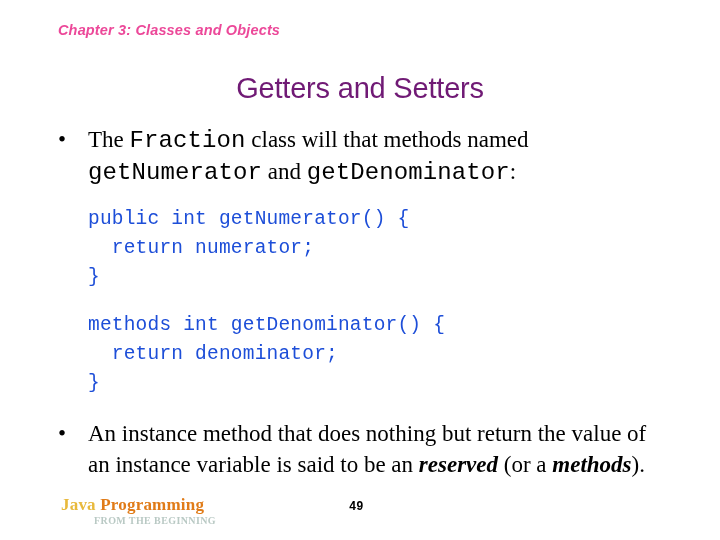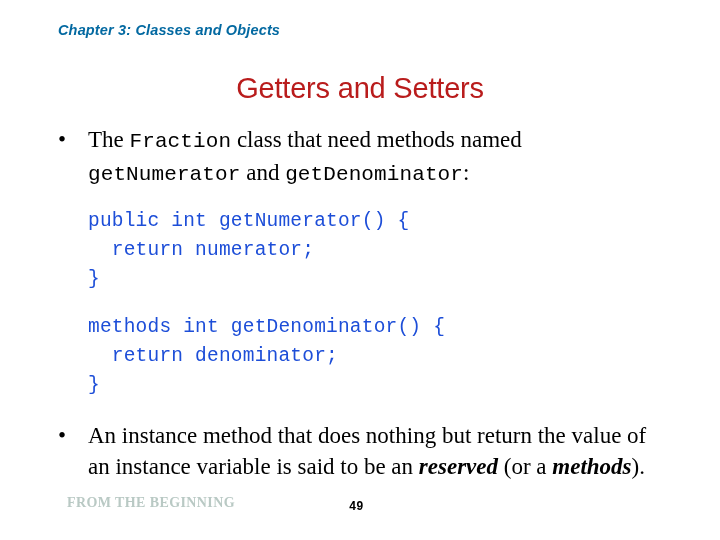--- a/index.html
+++ b/index.html
@@ -27,35 +27,35 @@
   
   .chapter-header {
     position: absolute;
     left: 58px;
     top: 22px;
     font-family: "Liberation Sans", sans-serif;
     font-weight: bold;
     font-style: italic;
     font-size: 14.5px;
     letter-spacing: 0.15px;
-    color: #0369a1;
+    color: #ec4899;
     white-space: nowrap;
   }
 
   
   .slide-title {
     position: absolute;
     left: 0;
     top: 72px;
     width: 720px;
     text-align: center;
     font-family: "Liberation Sans", sans-serif;
     font-weight: normal;
     font-size: 29px;
-    color: #b91c1c;
+    color: #701a75;
     letter-spacing: -0.2px;
   }
 
   
   .body-area {
     position: absolute;
     left: 0;
     top: 124px;
     width: 720px;
   }
@@ -74,21 +74,21 @@
     position: absolute;
     left: 58px;
     top: 0;
     font-size: 23px;
     line-height: 31px;
     color: #000000;
   }
 
   .bullet-block .code {
     font-family: "Liberation Mono", monospace;
-    font-size: 21px;
+    font-size: 24px;
     letter-spacing: 0.1px;
   }
 
   .bullet-block em.tech {
     font-style: italic;
     font-weight: bold;
   }
 
   
   .code-block {
@@ -125,25 +125,26 @@
     font-weight: bold;
     font-size: 17px;
     letter-spacing: 0.2px;
     line-height: 18px;
   }
   .brand-java { color: #e8b93c; }
   .brand-prog { color: #e07b18; }
   .brand-line2 {
     font-family: "Liberation Serif", serif;
     font-weight: bold;
-    font-size: 14px;
+    font-size: 10px;
     letter-spacing: 0.4px;
     line-height: 13px;
     color: #b9c9c4;
     padding-left: 6px;
+    margin-left: 27px;
   }
 
   .page-number {
     position: absolute;
     left: 349px;
     top: 8px;
     font-family: Liberation Mono, monospace;
     font-size: 12px;
     font-weight: bold;
     color: #000000;
@@ -166,21 +167,21 @@
 <div class="slide">
 
   <div class="chapter-header">Chapter 3: Classes and Objects</div>
 
   <div class="slide-title">Getters and Setters</div>
 
   <div class="body-area">
 
     <div class="bullet-block">
       <span class="bullet-mark">•</span>
-      <span>The </span><span class="code">Fraction</span><span> class that need methods named </span><span class="code">getNumerator</span><span> and </span><span class="code">getDenominator</span><span>:</span>
+      <span>The </span><span class="code">Fraction</span><span> class will that methods named </span><span class="code">getNumerator</span><span> and </span><span class="code">getDenominator</span><span>:</span>
     </div>
 
     <div class="spacer-a"></div>
 
     <div class="code-block">public int getNumerator() {
   return numerator;
 }</div>
 
     <div class="spacer-b"></div>
 
@@ -193,20 +194,21 @@
     <div class="bullet-block">
       <span class="bullet-mark">•</span>
       <span>An instance method that does nothing but return the value of an instance variable is said to be an </span><em class="tech">reserved</em><span> (or a </span><em class="tech">methods</em><span>).</span>
     </div>
 
   </div>
 
   <div class="footer">
 
     <div class="brand">
+      <div class="brand-line1"><span class="brand-java">Java </span><span class="brand-prog">Programming</span></div>
       <div class="brand-line2">FROM THE BEGINNING</div>
     </div>
 
     <div class="page-number">49</div>
 
     <div class="copyright">
     </div>
 
   </div>
 

